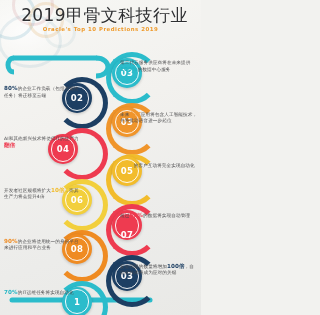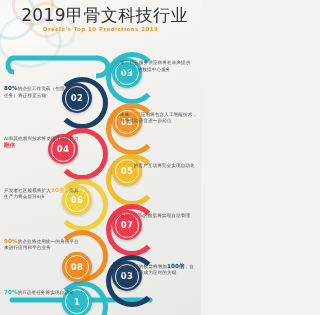--- a/index.html
+++ b/index.html
@@ -126,25 +126,25 @@
       </div>
       <div class="ring" style="width: 42px; height: 42px; left: 106px; top: 153.6px; border-width: 5px; border-color: rgb(242, 188, 44) transparent rgb(242, 188, 44) rgb(242, 188, 44);"></div>
       <div class="node" style="left: 112px; top: 156px; background: rgb(242, 188, 44);">
         <span>05</span>
       </div>
       <div class="ring" style="width: 42px; height: 42px; left: 56px; top: 179px; border-width: 5px; border-color: rgb(242, 207, 60) rgb(242, 207, 60) rgb(242, 207, 60) transparent;"></div>
       <div class="node" style="left: 62px; top: 185px; background: rgb(242, 207, 60);">
         <span>06</span>
       </div>
       <div class="ring" style="width: 42px; height: 42px; left: 106px; top: 204.4px; border-width: 5px; border-color: rgb(238, 59, 80) transparent rgb(238, 59, 80) rgb(238, 59, 80);"></div>
-      <div class="node" style="left: 112px; top: 210.4px; background: rgb(238, 59, 80);">
+      <div class="node" style="left: 112px; top: 210.4px; background: rgb(238, 59, 80); align-items: flex-end;">
         <span>07</span>
       </div>
       <div class="ring" style="width: 42px; height: 42px; left: 56px; top: 229.8px; border-width: 5px; border-color: rgb(239, 139, 34) rgb(239, 139, 34) rgb(239, 139, 34) transparent;"></div>
-      <div class="node" style="left: 62px; top: 252px; background: rgb(239, 139, 34);">
+      <div class="node" style="left: 62px; top: 234px; background: rgb(239, 139, 34);">
         <span>08</span>
       </div>
       <div class="ring" style="width: 42px; height: 42px; left: 106px; top: 255.2px; border-width: 5px; border-color: rgb(29, 63, 99) transparent rgb(29, 63, 99) rgb(29, 63, 99);"></div>
       <div class="node" style="left: 112px; top: 261.2px; background: rgb(29, 63, 99);">
         <span>03</span>
       </div>
       <div class="ring" style="width: 42px; height: 42px; left: 56px; top: 280.6px; border-width: 5px; border-color: rgb(43, 188, 203) rgb(43, 188, 203) rgb(43, 188, 203) transparent;"></div>
       <div class="node" style="left: 62px; top: 286.6px; background: rgb(43, 188, 203);">
         <span>1</span>
       </div>

